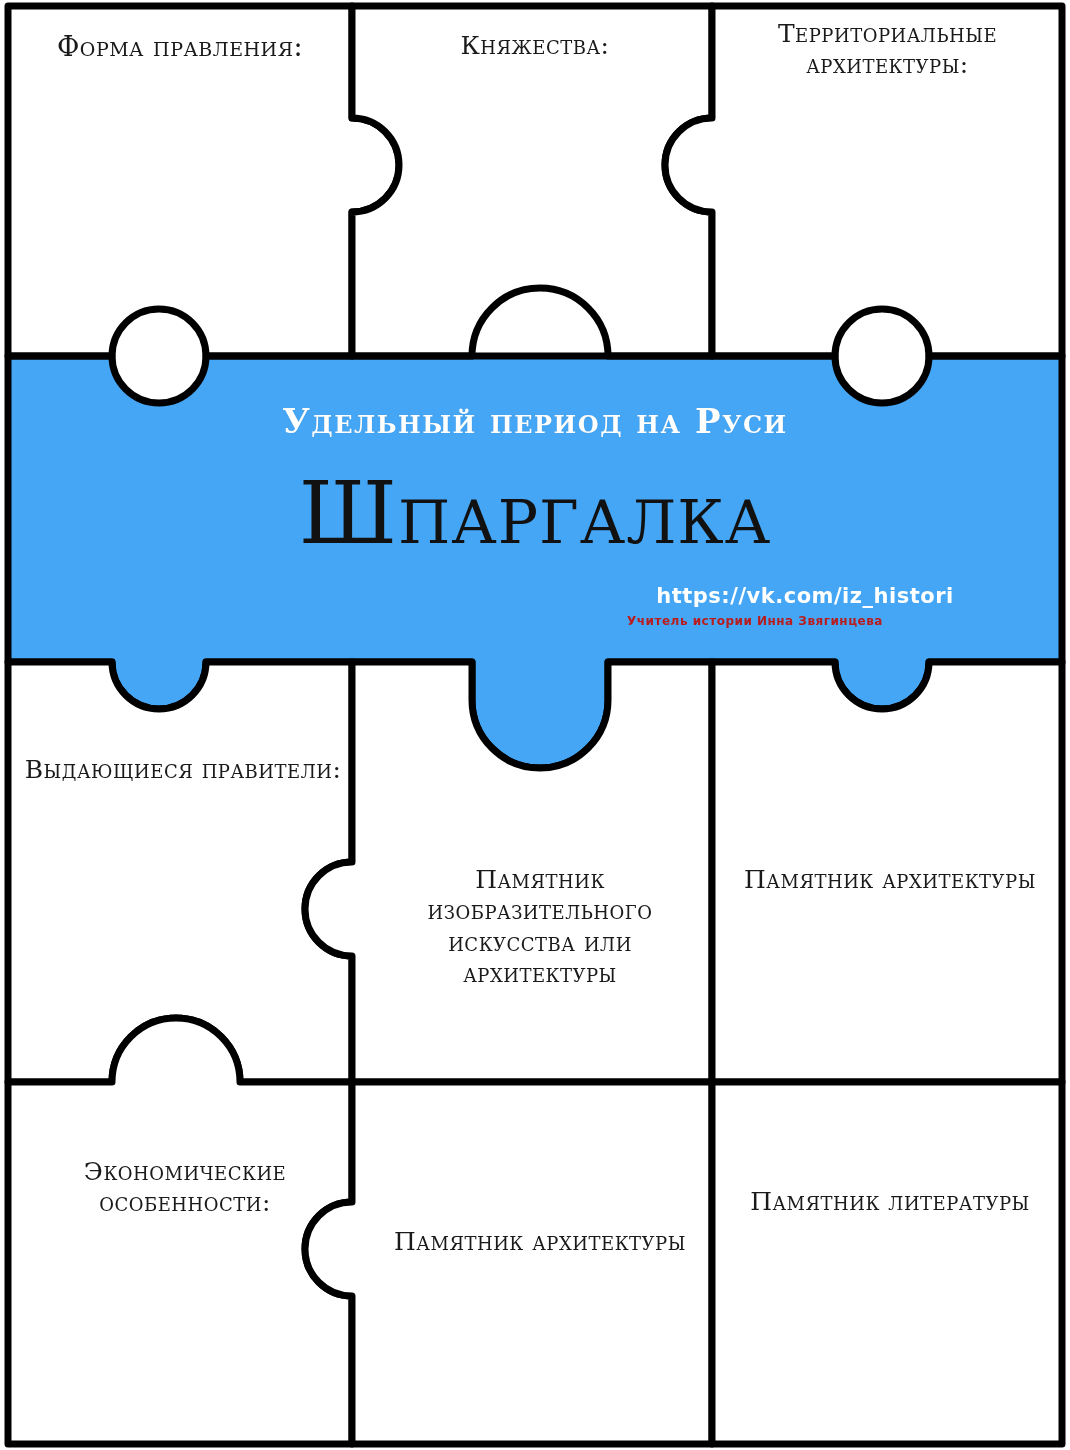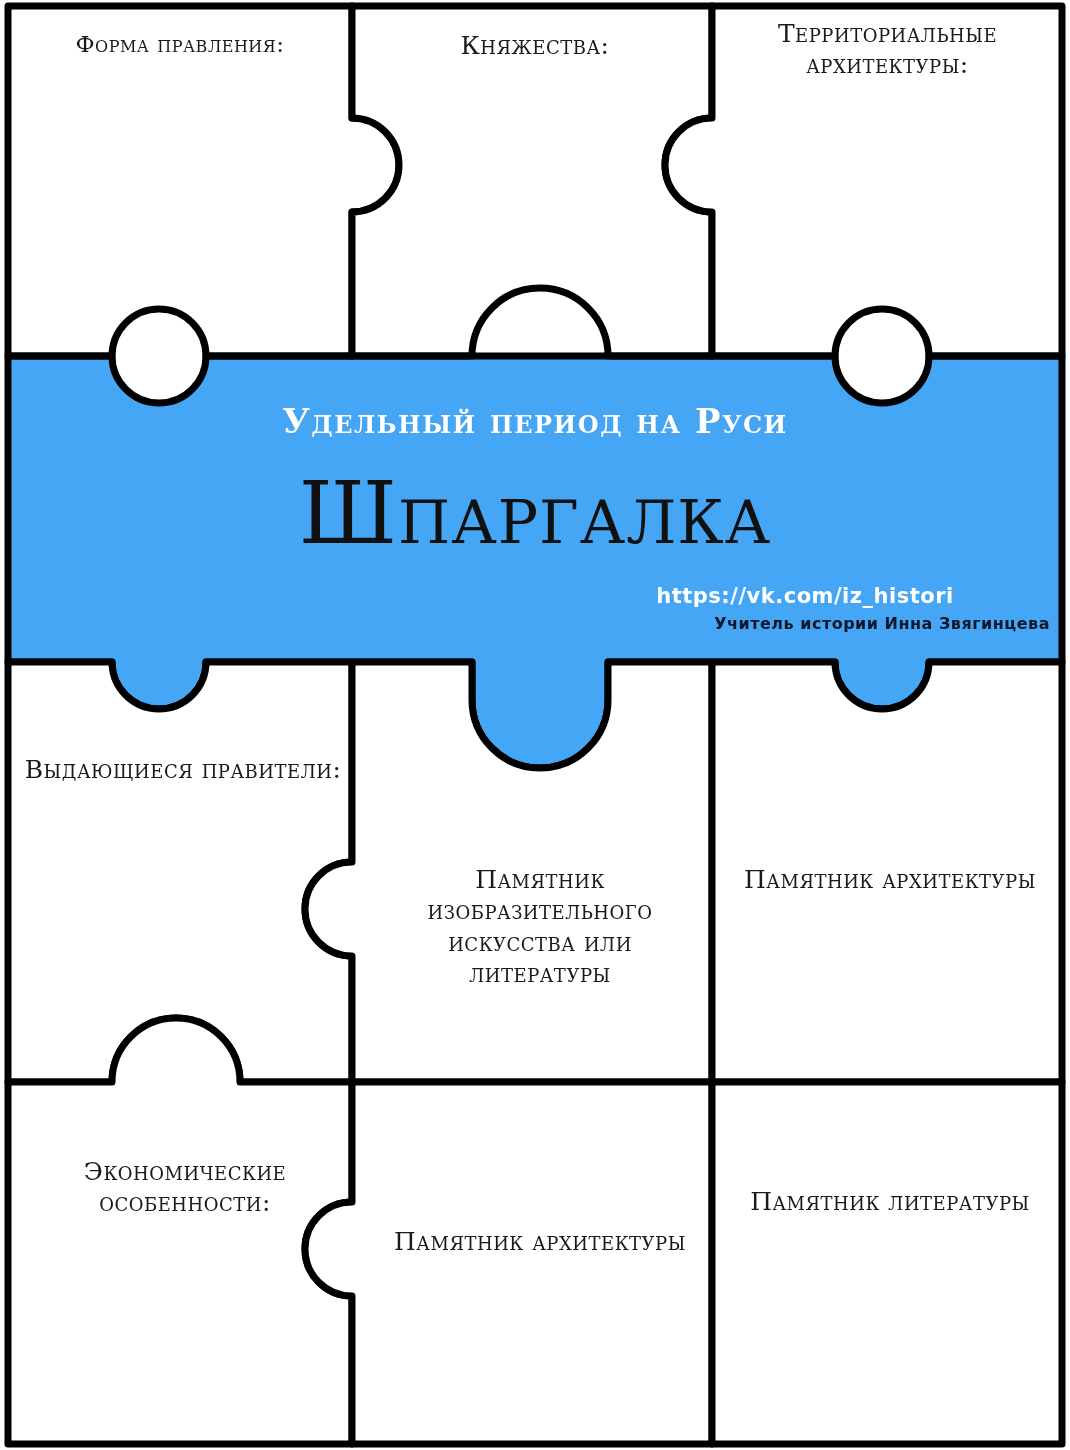--- a/index.html
+++ b/index.html
@@ -33,21 +33,21 @@
     font-variant: small-caps;
     letter-spacing: 0.5px;
     line-height: 1.25;
     pointer-events: auto;
   }
   
   #label-form {
     left: 10px;
     top: 30px;
     width: 340px;
-    font-size: 23px;
+    font-size: 27px;
   }
   #label-principalities {
     left: 370px;
     top: 30px;
     width: 330px;
     font-size: 25px;
   }
   #label-territory {
     left: 715px;
     top: 18px;
@@ -84,25 +84,25 @@
     color: #ffffff;
     font-family: "DejaVu Sans", sans-serif;
     font-variant: normal;
     text-align: center;
     font-weight: 700;
   }
   #banner-author {
     left: 460px;
     top: 614px;
     width: 590px;
-    font-size: 16px;
-    color: #0f172a;
+    font-size: 12px;
+    color: #b91c1c;
     font-family: "DejaVu Sans", sans-serif;
     font-variant: normal;
-    text-align: right;
+    text-align: center;
     font-weight: 700;
   }
   
   #label-rulers {
     left: 8px;
     top: 748px;
     width: 350px;
     font-size: 25px;
     margin-top: 6px;
   }
@@ -273,20 +273,20 @@
   <div class="label" id="label-form">Форма правления:</div>
   <div class="label" id="label-principalities">Княжества:</div>
   <div class="label" id="label-territory">Территориальные архитектуры:</div>
 
   <div class="label" id="banner-sub">Удельный период на Руси</div>
   <div class="label" id="banner-title">Шпаргалка</div>
   <div class="label" id="banner-link">https://vk.com/iz_histori</div>
   <div class="label" id="banner-author">Учитель истории Инна Звягинцева</div>
 
   <div class="label" id="label-rulers">Выдающиеся правители:</div>
-  <div class="label" id="label-art">Памятник изобразительного искусства или литературы</div>
+  <div class="label" id="label-art">Памятник изобразительного искусства или архитектуры</div>
   <div class="label" id="label-arch1">Памятник архитектуры</div>
 
   <div class="label" id="label-economy">Экономические особенности:</div>
   <div class="label" id="label-arch2">Памятник архитектуры</div>
   <div class="label" id="label-literature">Памятник литературы</div>
 
 </div>
 
 </body></html>

